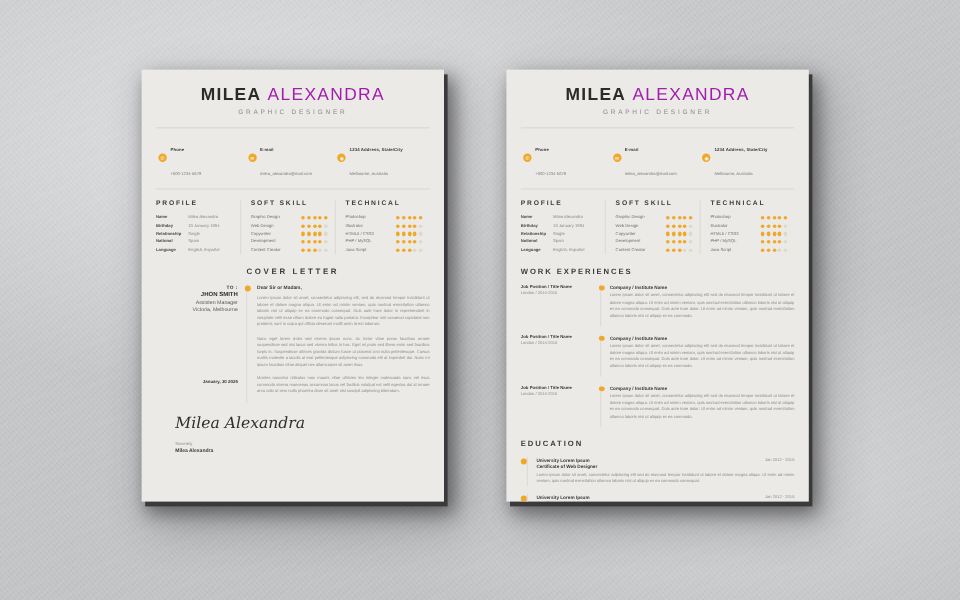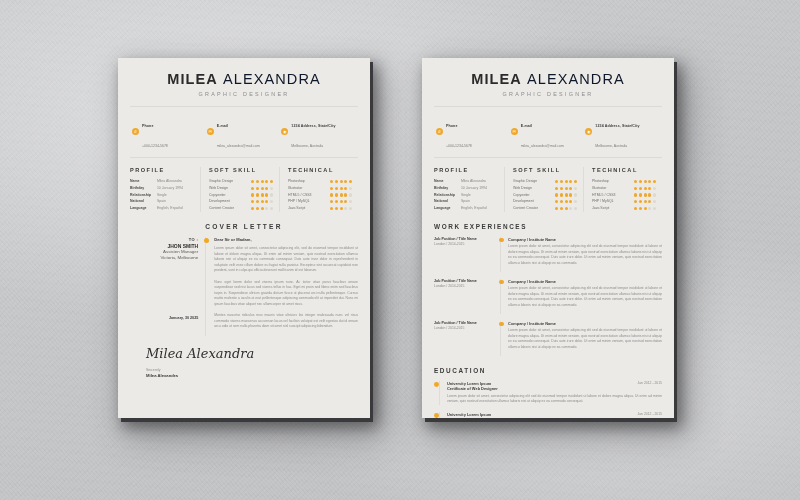--- a/index.html
+++ b/index.html
@@ -30,21 +30,21 @@
   }
   .page.left  { left: 118px; top: 58px; width: 252px; height: 360px; }
   .page.right { left: 422px; top: 58px; width: 252px; height: 360px; }
 
   
   .hdr { padding: 14px 0 0 0; text-align: center; }
   .hdr .nm {
     font-size: 14.5px; letter-spacing: 1.1px; color: #3b3b3b; line-height: 1.1;
   }
   .hdr .nm b { font-weight: 700; color: #2b2b2b; }
-  .hdr .nm span { font-weight: 300; color: #0f172a; }
+  .hdr .nm span { font-weight: 300; color: #a21caf; }
   .hdr .role {
     font-size: 5.4px; letter-spacing: 2.3px; color: #8b8b8b;
     margin-top: 3px; font-weight: 400;
   }
 
   
   .contact {
     margin: 9px 12px 0 12px;
     border-top: 1px solid #dcdad5;
     border-bottom: 1px solid #dcdad5;

